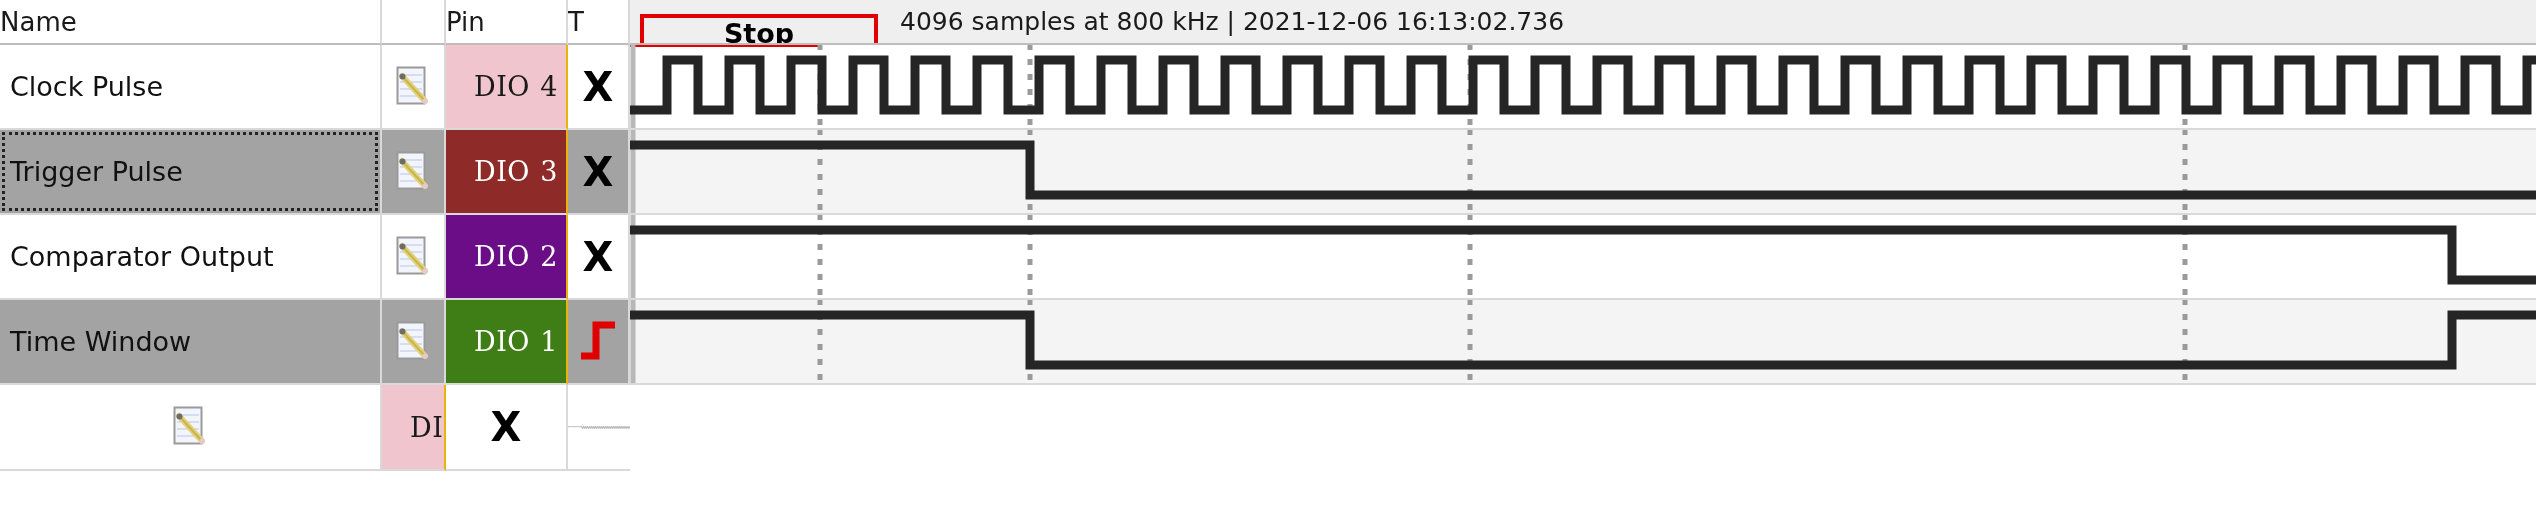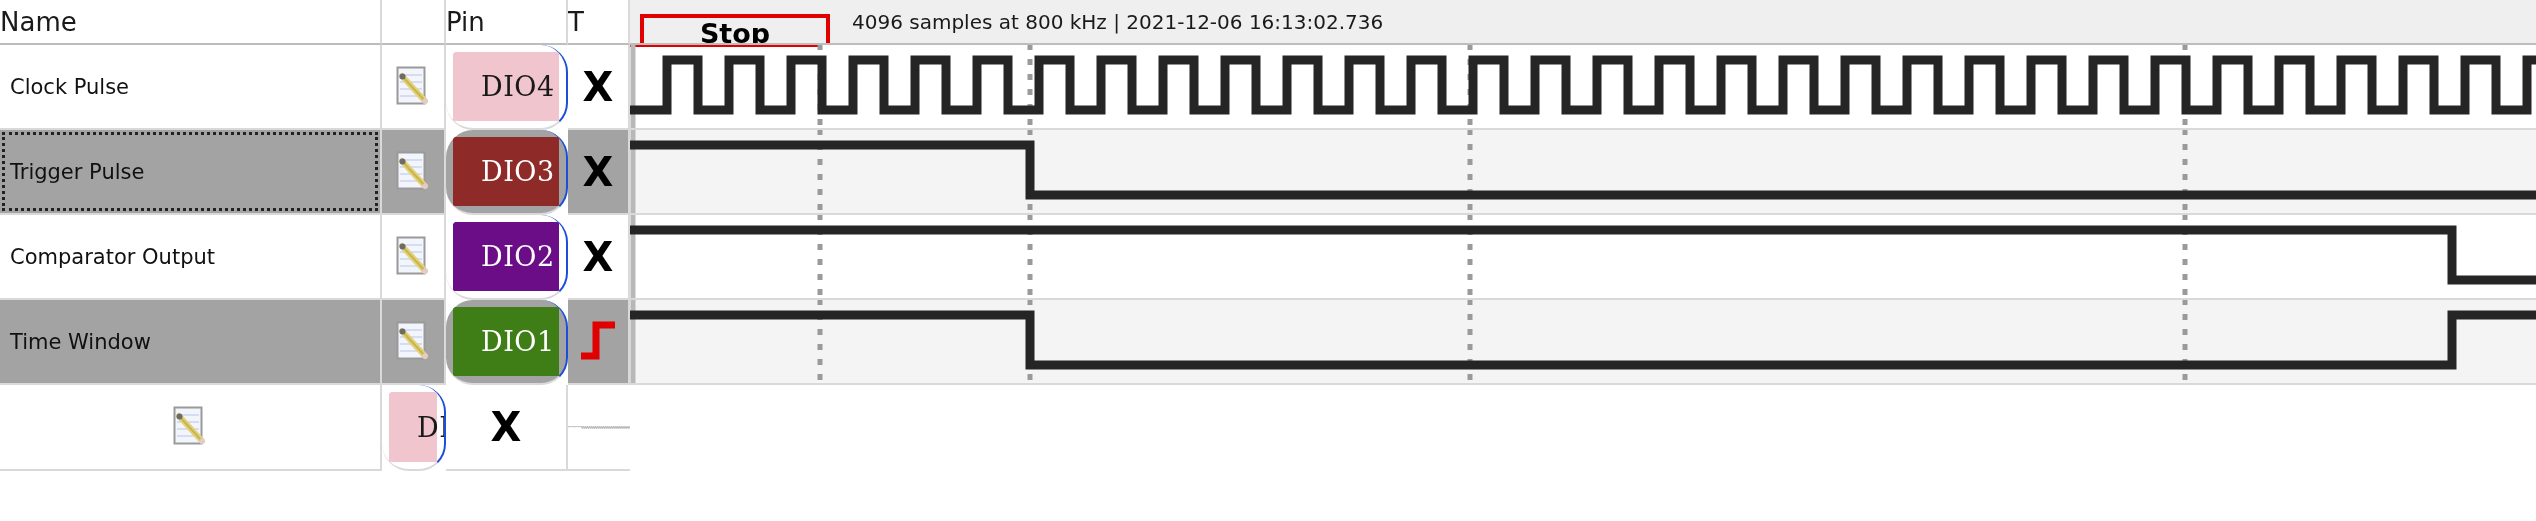--- a/index.html
+++ b/index.html
@@ -55,60 +55,59 @@
     padding-left: 10px;
     gap: 22px;
   }
   .stop-btn {
     border: 4px solid #e00000;
     background: #efefef;
     color: #000000;
     font-weight: bold;
     font-size: 27px;
     padding: 2px 0 4px 0;
-    width: 190px;
+    width: 238px;
     text-align: center;
     line-height: 1.05;
     cursor: pointer;
     user-select: none;
     margin-top: 28px;
   }
   .status-text {
-    font-size: 20px;
+    font-size: 25px;
     color: #1a1a1a;
     white-space: nowrap;
   }
 
   
   .name-cell {
     padding-left: 10px;
-    font-size: 21px;
+    font-size: 27px;
     color: #111111;
   }
   .focus-ring {
     position: absolute;
     left: 2px; top: 2px; right: 2px; bottom: 2px;
     border: 3px dotted #222222;
     pointer-events: none;
   }
 
   
   .icon-cell { justify-content: center; }
   .edit-icon {
     width: 34px; height: 42px;
     position: relative;
     display: block;
   }
 
   
   .pin-cell {
     justify-content: flex-end;
-    border-right: 2px solid #1d4ed8;
-    padding: 7px;
-    border-radius: 27px;
+    border-right: 2px solid #eab308;
+    padding: 0;
   }
   .pin-badge {
     width: 100%;
     height: 100%;
     display: flex;
     align-items: center;
     justify-content: space-between;
     padding: 0 8px 0 28px;
     font-family: "DejaVu Serif", "Liberation Serif", serif;
     font-size: 27px;

